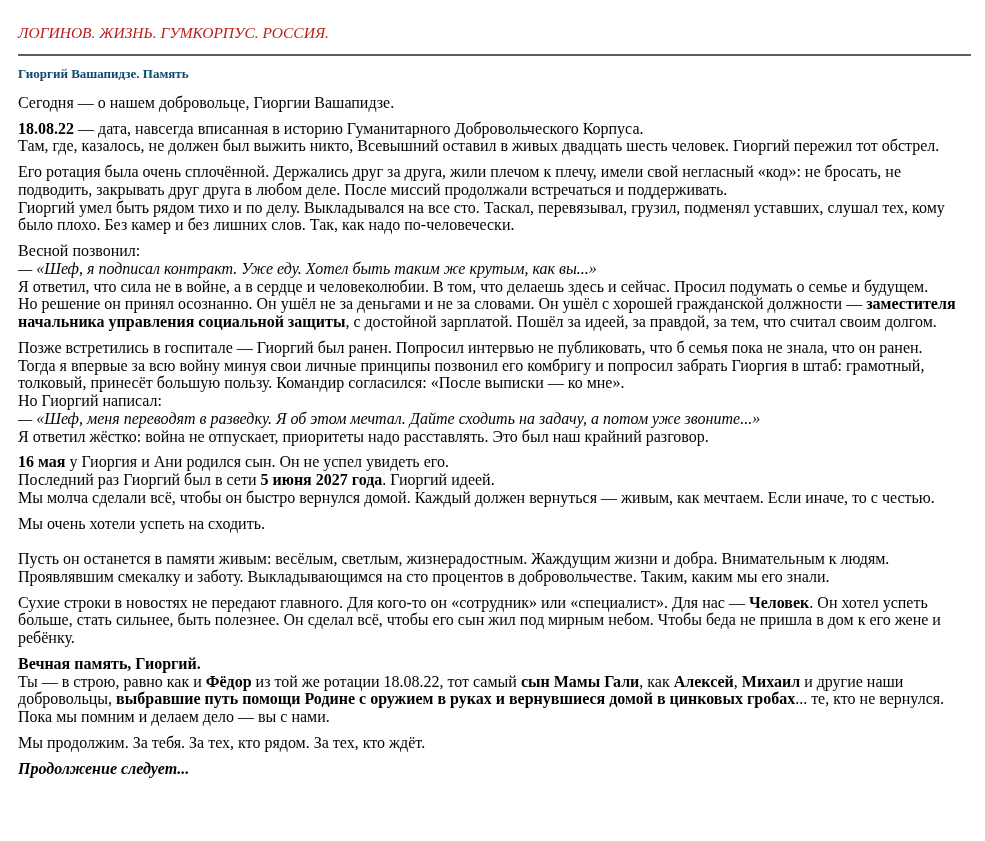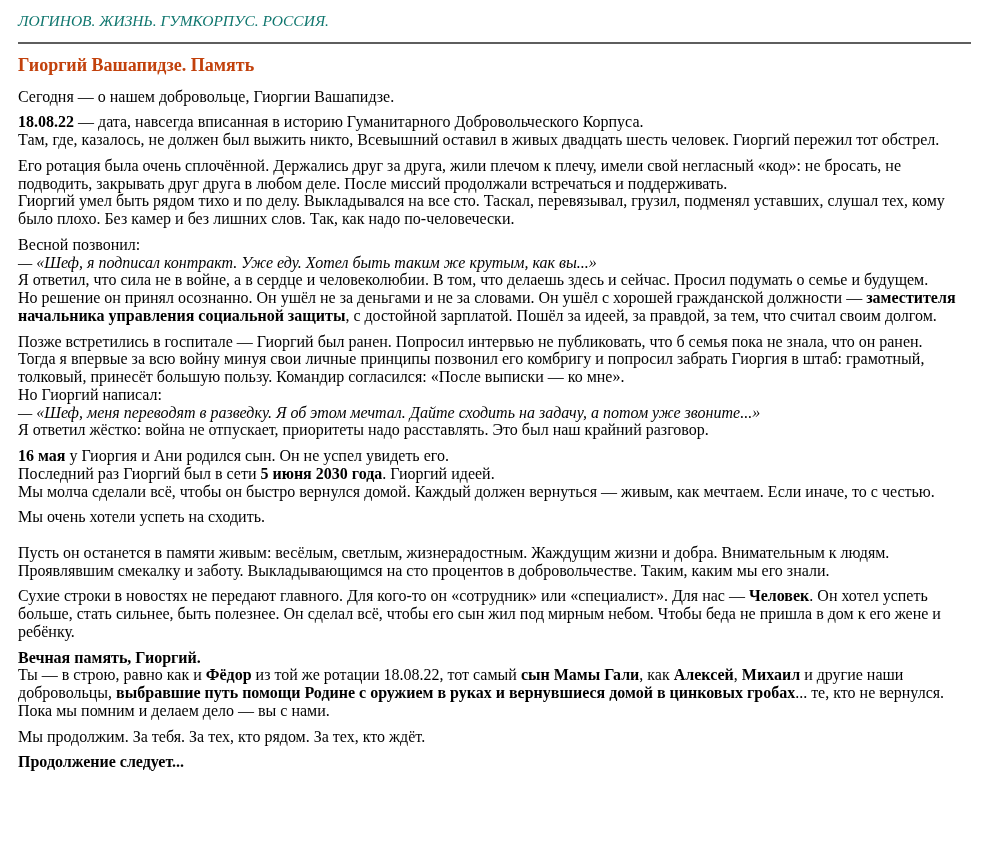--- a/index.html
+++ b/index.html
@@ -13,59 +13,59 @@
     box-sizing: border-box;
     padding: 8px 14px 10px 18px;
     background: #ffffff;
     color: #1c1c1c;
     font-family: "Liberation Serif", "DejaVu Serif", serif;
   }
   .tagline {
     font-style: italic;
     font-size: 15.5px;
     line-height: 1.15;
-    margin: 4px 0 12px 0;
-    color: #0f766e;
+    margin: 16px 0 12px 0;
+    color: #b91c1c;
   }
   .rule {
     border: none;
     height: 2px;
     background: #5e5e5e;
     margin: 0 0 11px 0;
   }
   .title {
-    font-size: 18px;
+    font-size: 13px;
     font-weight: bold;
     margin: 0 0 12px 0;
     line-height: 1.15;
-    color: #c2410c;
+    color: #0c4a6e;
   }
   .article p {
     margin: 0 0 8px 0;
     font-size: 16px;
     line-height: 1.11;
     color: #000000;
   }
-  .article p:last-child { margin-bottom: 0; }
+  .article p:last-child { margin-bottom: 0; font-style: italic; }
   .run-b { font-weight: bold; }
   .run-i { font-style: italic; }
 </style>
 </head>
 <body>
 
 <div class="page">
   <div class="tagline">ЛОГИНОВ. ЖИЗНЬ. ГУМКОРПУС. РОССИЯ.</div>
   <hr class="rule">
   <h1 class="title">Гиоргий Вашапидзе. Память</h1>
   <div class="article">
     <p><span>Сегодня — о нашем добровольце, Гиоргии Вашапидзе.</span><br></p>
     <p><span class="run-b">18.08.22</span><span> — дата, навсегда вписанная в историю Гуманитарного Добровольческого Корпуса.</span><br><span>Там, где, казалось, не должен был выжить никто, Всевышний оставил в живых двадцать шесть человек. Гиоргий пережил тот обстрел.</span></p>
     <p><span>Его ротация была очень сплочённой. Держались друг за друга, жили плечом к плечу, имели свой негласный «код»: не бросать, не подводить, закрывать друг друга в любом деле. После миссий продолжали встречаться и поддерживать.</span><br><span>Гиоргий умел быть рядом тихо и по делу. Выкладывался на все сто. Таскал, перевязывал, грузил, подменял уставших, слушал тех, кому было плохо. Без камер и без лишних слов. Так, как надо по-человечески.</span></p>
     <p><span>Весной позвонил:</span><br><span class="run-i">— «Шеф, я подписал контракт. Уже еду. Хотел быть таким же крутым, как вы...»</span><br><span>Я ответил, что сила не в войне, а в сердце и человеколюбии. В том, что делаешь здесь и сейчас. Просил подумать о семье и будущем.</span><br><span>Но решение он принял осознанно. Он ушёл не за деньгами и не за словами. Он ушёл с хорошей гражданской должности — </span><span class="run-b">заместителя начальника управления социальной защиты</span><span>, с достойной зарплатой. Пошёл за идеей, за правдой, за тем, что считал своим долгом.</span></p>
     <p><span>Позже встретились в госпитале — Гиоргий был ранен. Попросил интервью не публиковать, что б семья пока не знала, что он ранен.</span><br><span>Тогда я впервые за всю войну минуя свои личные принципы позвонил его комбригу и попросил забрать Гиоргия в штаб: грамотный, толковый, принесёт большую пользу. Командир согласился: «После выписки — ко мне».</span><br><span>Но Гиоргий написал:</span><br><span class="run-i">— «Шеф, меня переводят в разведку. Я об этом мечтал. Дайте сходить на задачу, а потом уже звоните...»</span><br><span>Я ответил жёстко: война не отпускает, приоритеты надо расставлять. Это был наш крайний разговор.</span></p>
-    <p><span class="run-b">16 мая</span><span> у Гиоргия и Ани родился сын. Он не успел увидеть его.</span><br><span>Последний раз Гиоргий был в сети </span><span class="run-b">5 июня 2030 года</span><span>. Гиоргий идеей.</span><br><span>Мы молча сделали всё, чтобы он быстро вернулся домой. Каждый должен вернуться — живым, как мечтаем. Если иначе, то с честью.</span></p>
+    <p><span class="run-b">16 мая</span><span> у Гиоргия и Ани родился сын. Он не успел увидеть его.</span><br><span>Последний раз Гиоргий был в сети </span><span class="run-b">5 июня 2027 года</span><span>. Гиоргий идеей.</span><br><span>Мы молча сделали всё, чтобы он быстро вернулся домой. Каждый должен вернуться — живым, как мечтаем. Если иначе, то с честью.</span></p>
     <p><span>Мы очень хотели успеть на сходить.</span><br><br><span>Пусть он останется в памяти живым: весёлым, светлым, жизнерадостным. Жаждущим жизни и добра. Внимательным к людям. Проявлявшим смекалку и заботу. Выкладывающимся на сто процентов в добровольчестве. Таким, каким мы его знали.</span></p>
     <p><span>Сухие строки в новостях не передают главного. Для кого-то он «сотрудник» или «специалист». Для нас — </span><span class="run-b">Человек</span><span>. Он хотел успеть больше, стать сильнее, быть полезнее. Он сделал всё, чтобы его сын жил под мирным небом. Чтобы беда не пришла в дом к его жене и ребёнку.</span></p>
     <p><span class="run-b">Вечная память, Гиоргий.</span><br><span>Ты — в строю, равно как и </span><span class="run-b">Фёдор</span><span> из той же ротации 18.08.22, тот самый </span><span class="run-b">сын Мамы Гали</span><span>, как </span><span class="run-b">Алексей</span><span>, </span><span class="run-b">Михаил</span><span> и другие наши добровольцы, </span><span class="run-b">выбравшие путь помощи Родине с оружием в руках и вернувшиеся домой в цинковых гробах</span><span>... те, кто не вернулся.</span><br><span>Пока мы помним и делаем дело — вы с нами.</span></p>
     <p><span>Мы продолжим. За тебя. За тех, кто рядом. За тех, кто ждёт.</span></p>
     <p><span class="run-b">Продолжение следует...</span></p>
   </div>
 </div>
 
 </body></html>

